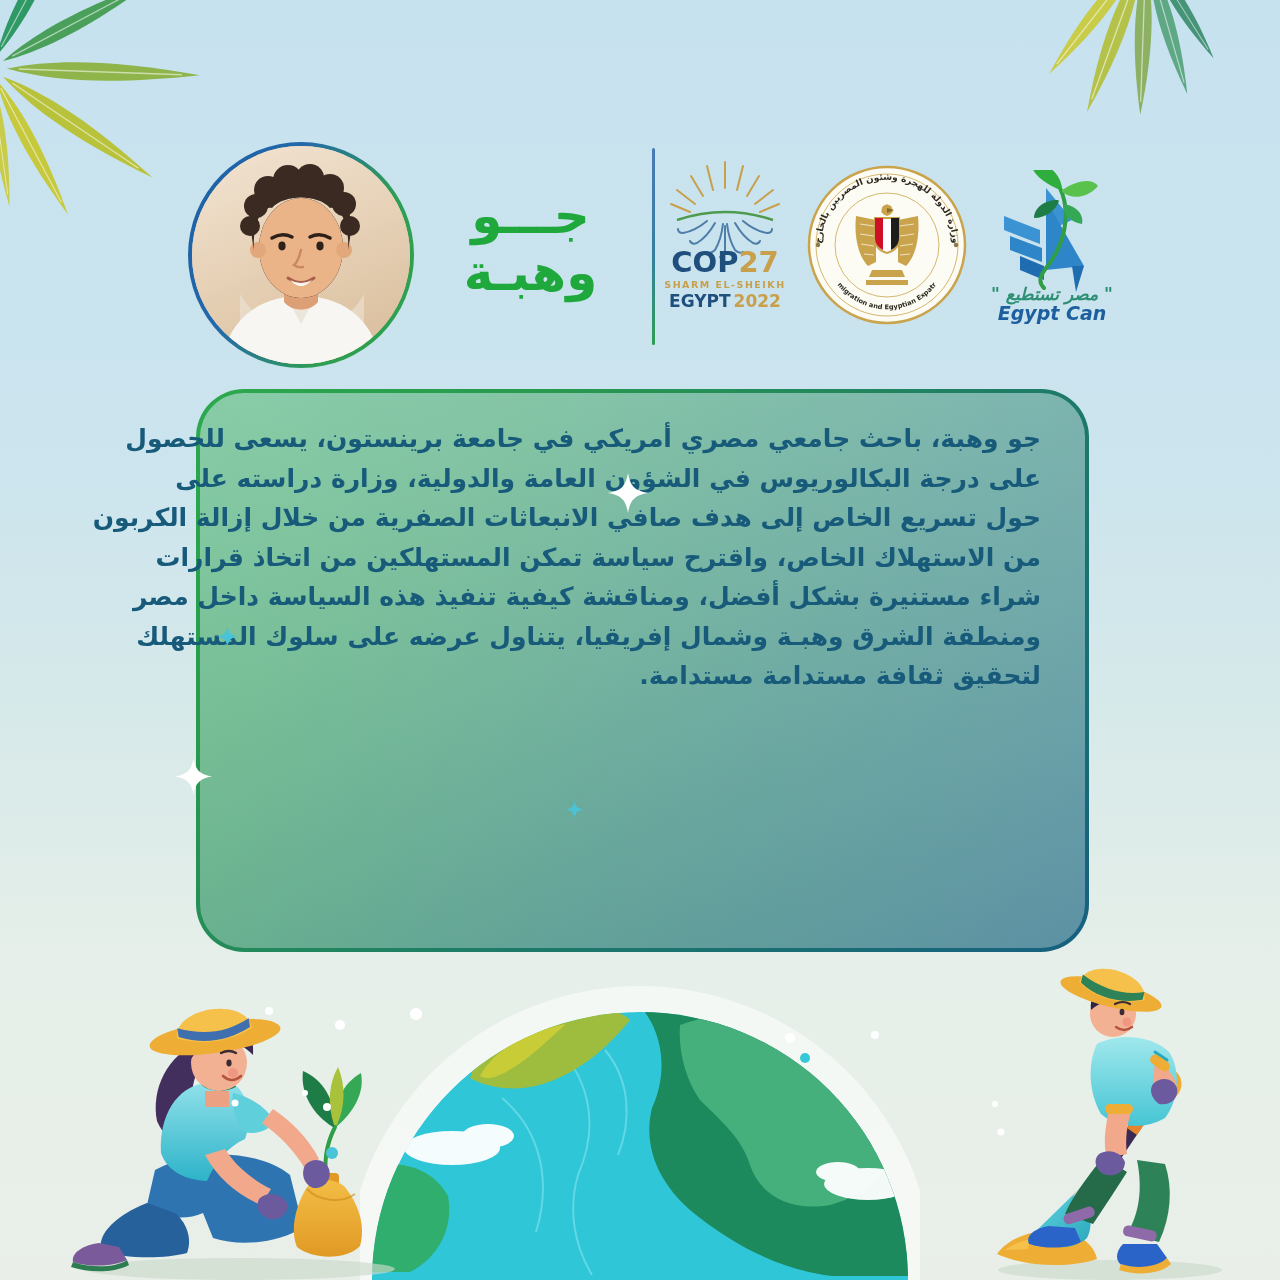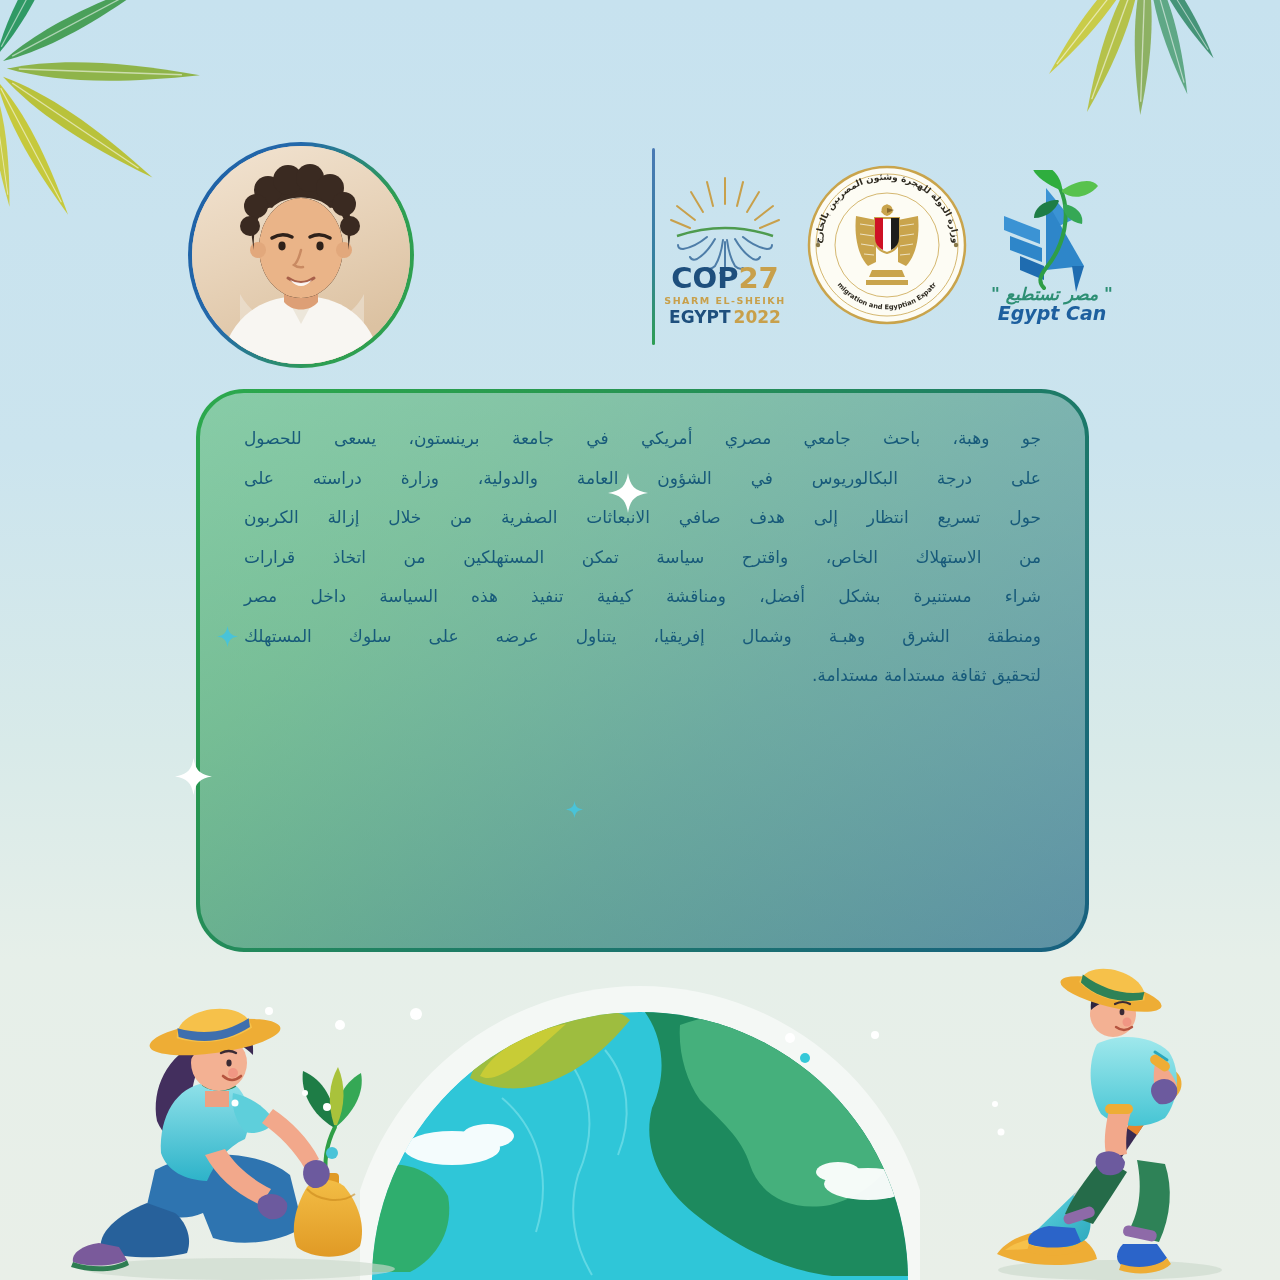--- a/index.html
+++ b/index.html
@@ -18,21 +18,21 @@
   .divider{position:absolute;left:652px;top:148px;width:3px;height:197px;
     background:linear-gradient(180deg,#4a7ab5 0%,#3580a0 55%,#2e9e53 100%);border-radius:2px;}
   .logo{position:absolute;}
   .logo svg{display:block;}
   
   .bio-box{position:absolute;left:196px;top:389px;width:893px;height:563px;border-radius:48px;
     border:4px solid transparent;
     background:linear-gradient(175deg,rgba(211,233,241,.55),rgba(223,236,233,.35)) padding-box,
                linear-gradient(135deg,#2ca94d 0%,#28994f 25%,#1d7a68 60%,#176080 100%) border-box;}
   .bio-text{position:absolute;left:44px;right:44px;top:26px;direction:rtl;color:#175a7a;
-    font-weight:normal;font-size:17px;line-height:39.5px;}
+    font-weight:bold;font-size:25px;line-height:39.5px;}
   .bio-line{text-align:justify;text-align-last:justify;white-space:nowrap;}
   .bio-line.last{text-align-last:right;}
   
   .sparkle{position:absolute;}
   .sparkle svg{display:block;width:100%;height:100%;}
   
   .art{position:absolute;}
   .leaves{position:absolute;}
 </style>
 </head>
@@ -116,24 +116,28 @@
         <ellipse cx="90" cy="100" rx="3.6" ry="4.4" fill="#2e211a"></ellipse>
           <ellipse cx="128" cy="100" rx="3.6" ry="4.4" fill="#2e211a"></ellipse>
 
         <path d="M109,104 Q106,116 102,119 Q106,122 111,121" stroke="#c98a62" stroke-width="2.5" fill="none" stroke-linecap="round"></path>
         <path d="M96,132 Q109,141 122,132" stroke="#a8604a" stroke-width="3" fill="none" stroke-linecap="round"></path>
         <path d="M98,134 Q109,140 120,134 Q109,146 98,134 Z" fill="#ffffff" opacity="0.9"></path>
       </svg>
     </div>
   </div>
 
+  <div class="person-name">
+    <div>جـــو</div>
+    <div>وهبـة</div>
+  </div>
 
   <div class="divider"></div>
 
-  <div class="logo" style="left:663px;top:160px;text-decoration:underline;">
+  <div class="logo" style="left:663px;top:144px;text-decoration:underline;">
     <svg width="124" height="176" viewBox="0 0 124 176">
       <g stroke="#c8a04b" stroke-width="2" stroke-linecap="round">
         <line x1="62" y1="44" x2="62" y2="18"></line>
           <line x1="50" y1="46" x2="44" y2="22"></line>
           <line x1="74" y1="46" x2="80" y2="22"></line>
         <line x1="40" y1="52" x2="28" y2="32"></line>
           <line x1="84" y1="52" x2="96" y2="32"></line>
         <line x1="32" y1="60" x2="14" y2="46"></line>
           <line x1="92" y1="60" x2="110" y2="46"></line>
         <line x1="27" y1="68" x2="8" y2="60"></line>
@@ -221,21 +225,21 @@
       </g>
       <text x="72" y="130" text-anchor="middle" direction="rtl" font-size="17" font-weight="bold" font-style="italic" fill="#2d8f74" font-family="DejaVu Sans,sans-serif">" مصر تستطيع "</text>
       <text x="72" y="150" text-anchor="middle" font-size="19" font-weight="bold" font-style="italic" fill="#1d5f9e" font-family="DejaVu Sans,sans-serif">Egypt Can</text>
     </svg>
   </div>
 
   <div class="bio-box">
     <div class="bio-text">
       <div class="bio-line">جو وهبة، باحث جامعي مصري أمريكي في جامعة برينستون، يسعى للحصول</div>
       <div class="bio-line">على درجة البكالوريوس في الشؤون العامة والدولية، وزارة دراسته على</div>
-      <div class="bio-line">حول تسريع انتظار إلى هدف صافي الانبعاثات الصفرية من خلال إزالة الكربون</div>
+      <div class="bio-line">حول تسريع الخاص إلى هدف صافي الانبعاثات الصفرية من خلال إزالة الكربون</div>
       <div class="bio-line">من الاستهلاك الخاص، واقترح سياسة تمكن المستهلكين من اتخاذ قرارات</div>
       <div class="bio-line">شراء مستنيرة بشكل أفضل، ومناقشة كيفية تنفيذ هذه السياسة داخل مصر</div>
       <div class="bio-line">ومنطقة الشرق وهبـة وشمال إفريقيا، يتناول عرضه على سلوك المستهلك</div>
       <div class="bio-line last">لتحقيق ثقافة مستدامة مستدامة.</div>
     </div>
   </div>
 
   <div class="sparkle" style="left:608px;top:473px;width:40px;height:40px;">
     <svg viewBox="0 0 40 40">
         <path d="M20 0 C22 13 27 18 40 20 C27 22 22 27 20 40 C18 27 13 22 0 20 C13 18 18 13 20 0 Z" fill="#ffffff"></path>

